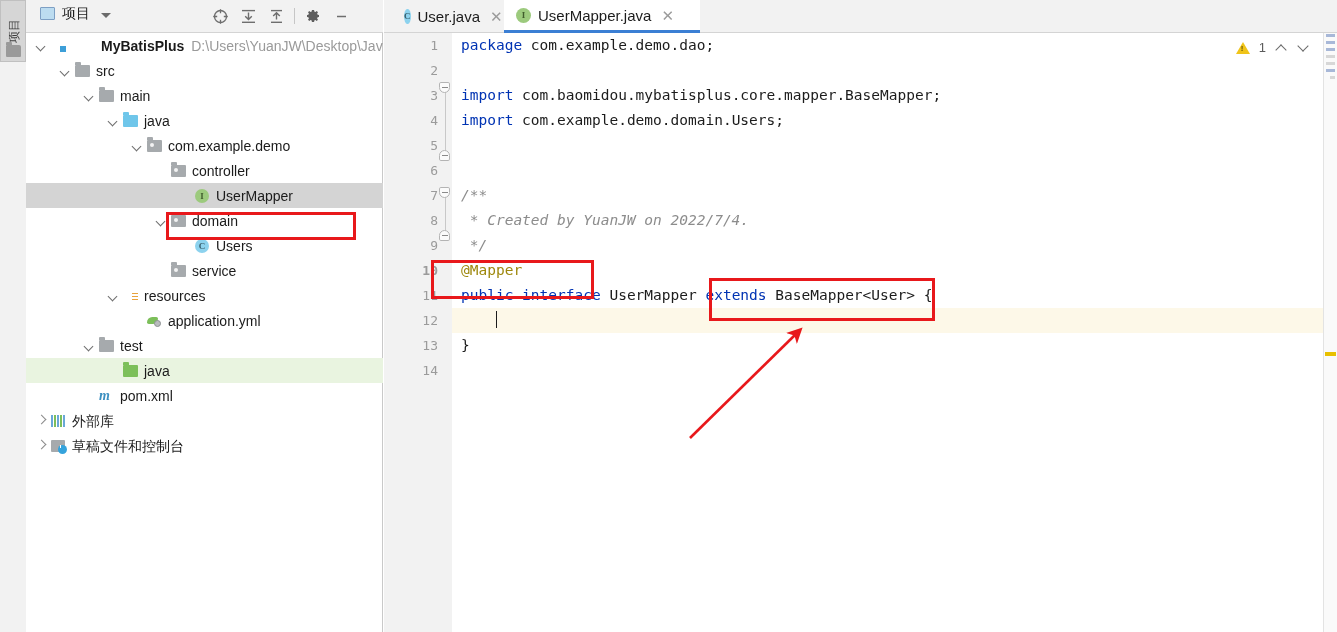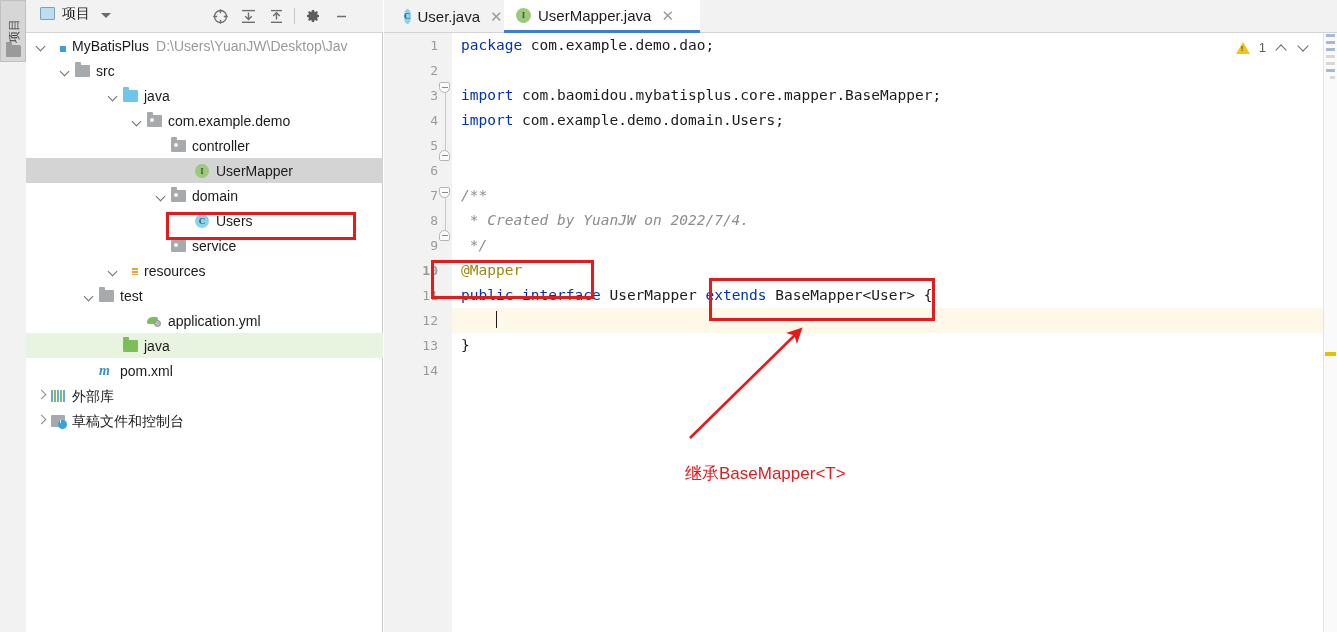--- a/index.html
+++ b/index.html
@@ -76,21 +76,21 @@
     transform:rotate(45deg);
   }
   .arrow.right:after{
     content:"";position:absolute;left:2px;top:1px;width:6px;height:6px;
     border-right:1.6px solid #8a8a8a;border-bottom:1.6px solid #8a8a8a;
     transform:rotate(-45deg);
   }
   .arrow.none{}
   .ico{width:17px;height:15px;flex:none;margin-right:5px;position:relative;}
   .lbl{line-height:16px;}
-  .lbl.bold{font-weight:normal;}
+  .lbl.bold{font-weight:bold;margin-left:29px;}
   .path{color:#9a9a9a;margin-left:7px;}
 
   
   .f-gray,.f-blue,.f-green,.f-pkg,.f-res,.f-mod{position:absolute;left:1px;top:2px;width:15px;height:12px;border-radius:1px;}
   .f-gray{background:#a6aaad;}
   .f-gray:before,.f-blue:before,.f-green:before,.f-pkg:before,.f-res:before,.f-mod:before{
     content:"";position:absolute;left:0;top:-3px;width:6px;height:3px;border-radius:1px 1px 0 0;background:inherit;
   }
   .f-blue{background:#6fc6ea;}
   .f-green{background:#7cbf5a;}
@@ -248,20 +248,28 @@
         </div>
         <div class="row">
           <span style="display:inline-block;width:34px"></span>
           <span class="arrow down"></span>
           <span class="ico">
             <span class="f-gray"></span>
           </span>
           <span class="lbl">src</span>
         </div>
         <div class="row">
+          <span style="display:inline-block;width:58px"></span>
+          <span class="arrow down"></span>
+          <span class="ico">
+            <span class="f-gray"></span>
+          </span>
+          <span class="lbl">main</span>
+        </div>
+        <div class="row">
           <span style="display:inline-block;width:82px"></span>
           <span class="arrow down"></span>
           <span class="ico">
             <span class="f-blue"></span>
           </span>
           <span class="lbl">java</span>
         </div>
         <div class="row">
           <span style="display:inline-block;width:106px"></span>
           <span class="arrow down"></span>
@@ -310,39 +318,39 @@
           </span>
           <span class="lbl">service</span>
         </div>
         <div class="row">
           <span style="display:inline-block;width:82px"></span>
           <span class="arrow down"></span>
           <span class="ico">
             <span class="f-res"></span>
           </span>
           <span class="lbl">resources</span>
-        </div>
-        <div class="row">
-          <span style="display:inline-block;width:58px"></span>
-          <span class="arrow down"></span>
-          <span class="ico">
-            <span class="f-gray"></span>
-          </span>
-          <span class="lbl">test</span>
         </div>
         <div class="row">
           <span style="display:inline-block;width:106px"></span>
           <span class="arrow none"></span>
           <span class="ico">
             <span class="ymlico">
               <span class="leaf"></span>
               <span class="gear"></span>
             </span>
           </span>
           <span class="lbl">application.yml</span>
+        </div>
+        <div class="row">
+          <span style="display:inline-block;width:58px"></span>
+          <span class="arrow down"></span>
+          <span class="ico">
+            <span class="f-gray"></span>
+          </span>
+          <span class="lbl">test</span>
         </div>
         <div class="row greenbg">
           <span style="display:inline-block;width:82px"></span>
           <span class="arrow none"></span>
           <span class="ico">
             <span class="f-green"></span>
           </span>
           <span class="lbl">java</span>
         </div>
         <div class="row">
@@ -464,14 +472,13 @@
 
   <svg style="position:absolute;left:680px;top:325px;width:140px;height:120px;">
     <defs>
       <marker id="ah" markerWidth="6" markerHeight="6" refX="3" refY="3" orient="auto">
         <path d="M0,0 L6,3 L0,6 L1.6,3 z" fill="#e8181b"></path>
       </marker>
     </defs>
     <line x1="10" y1="113" x2="117" y2="8" stroke="#e8181b" stroke-width="2.6" marker-end="url(#ah)"></line>
   </svg>
 
-  <div class="annotext" style="left:685px;top:462px;">继承BaseMapper&lt;T&gt;</div>
 </div>
 
 </body></html>

